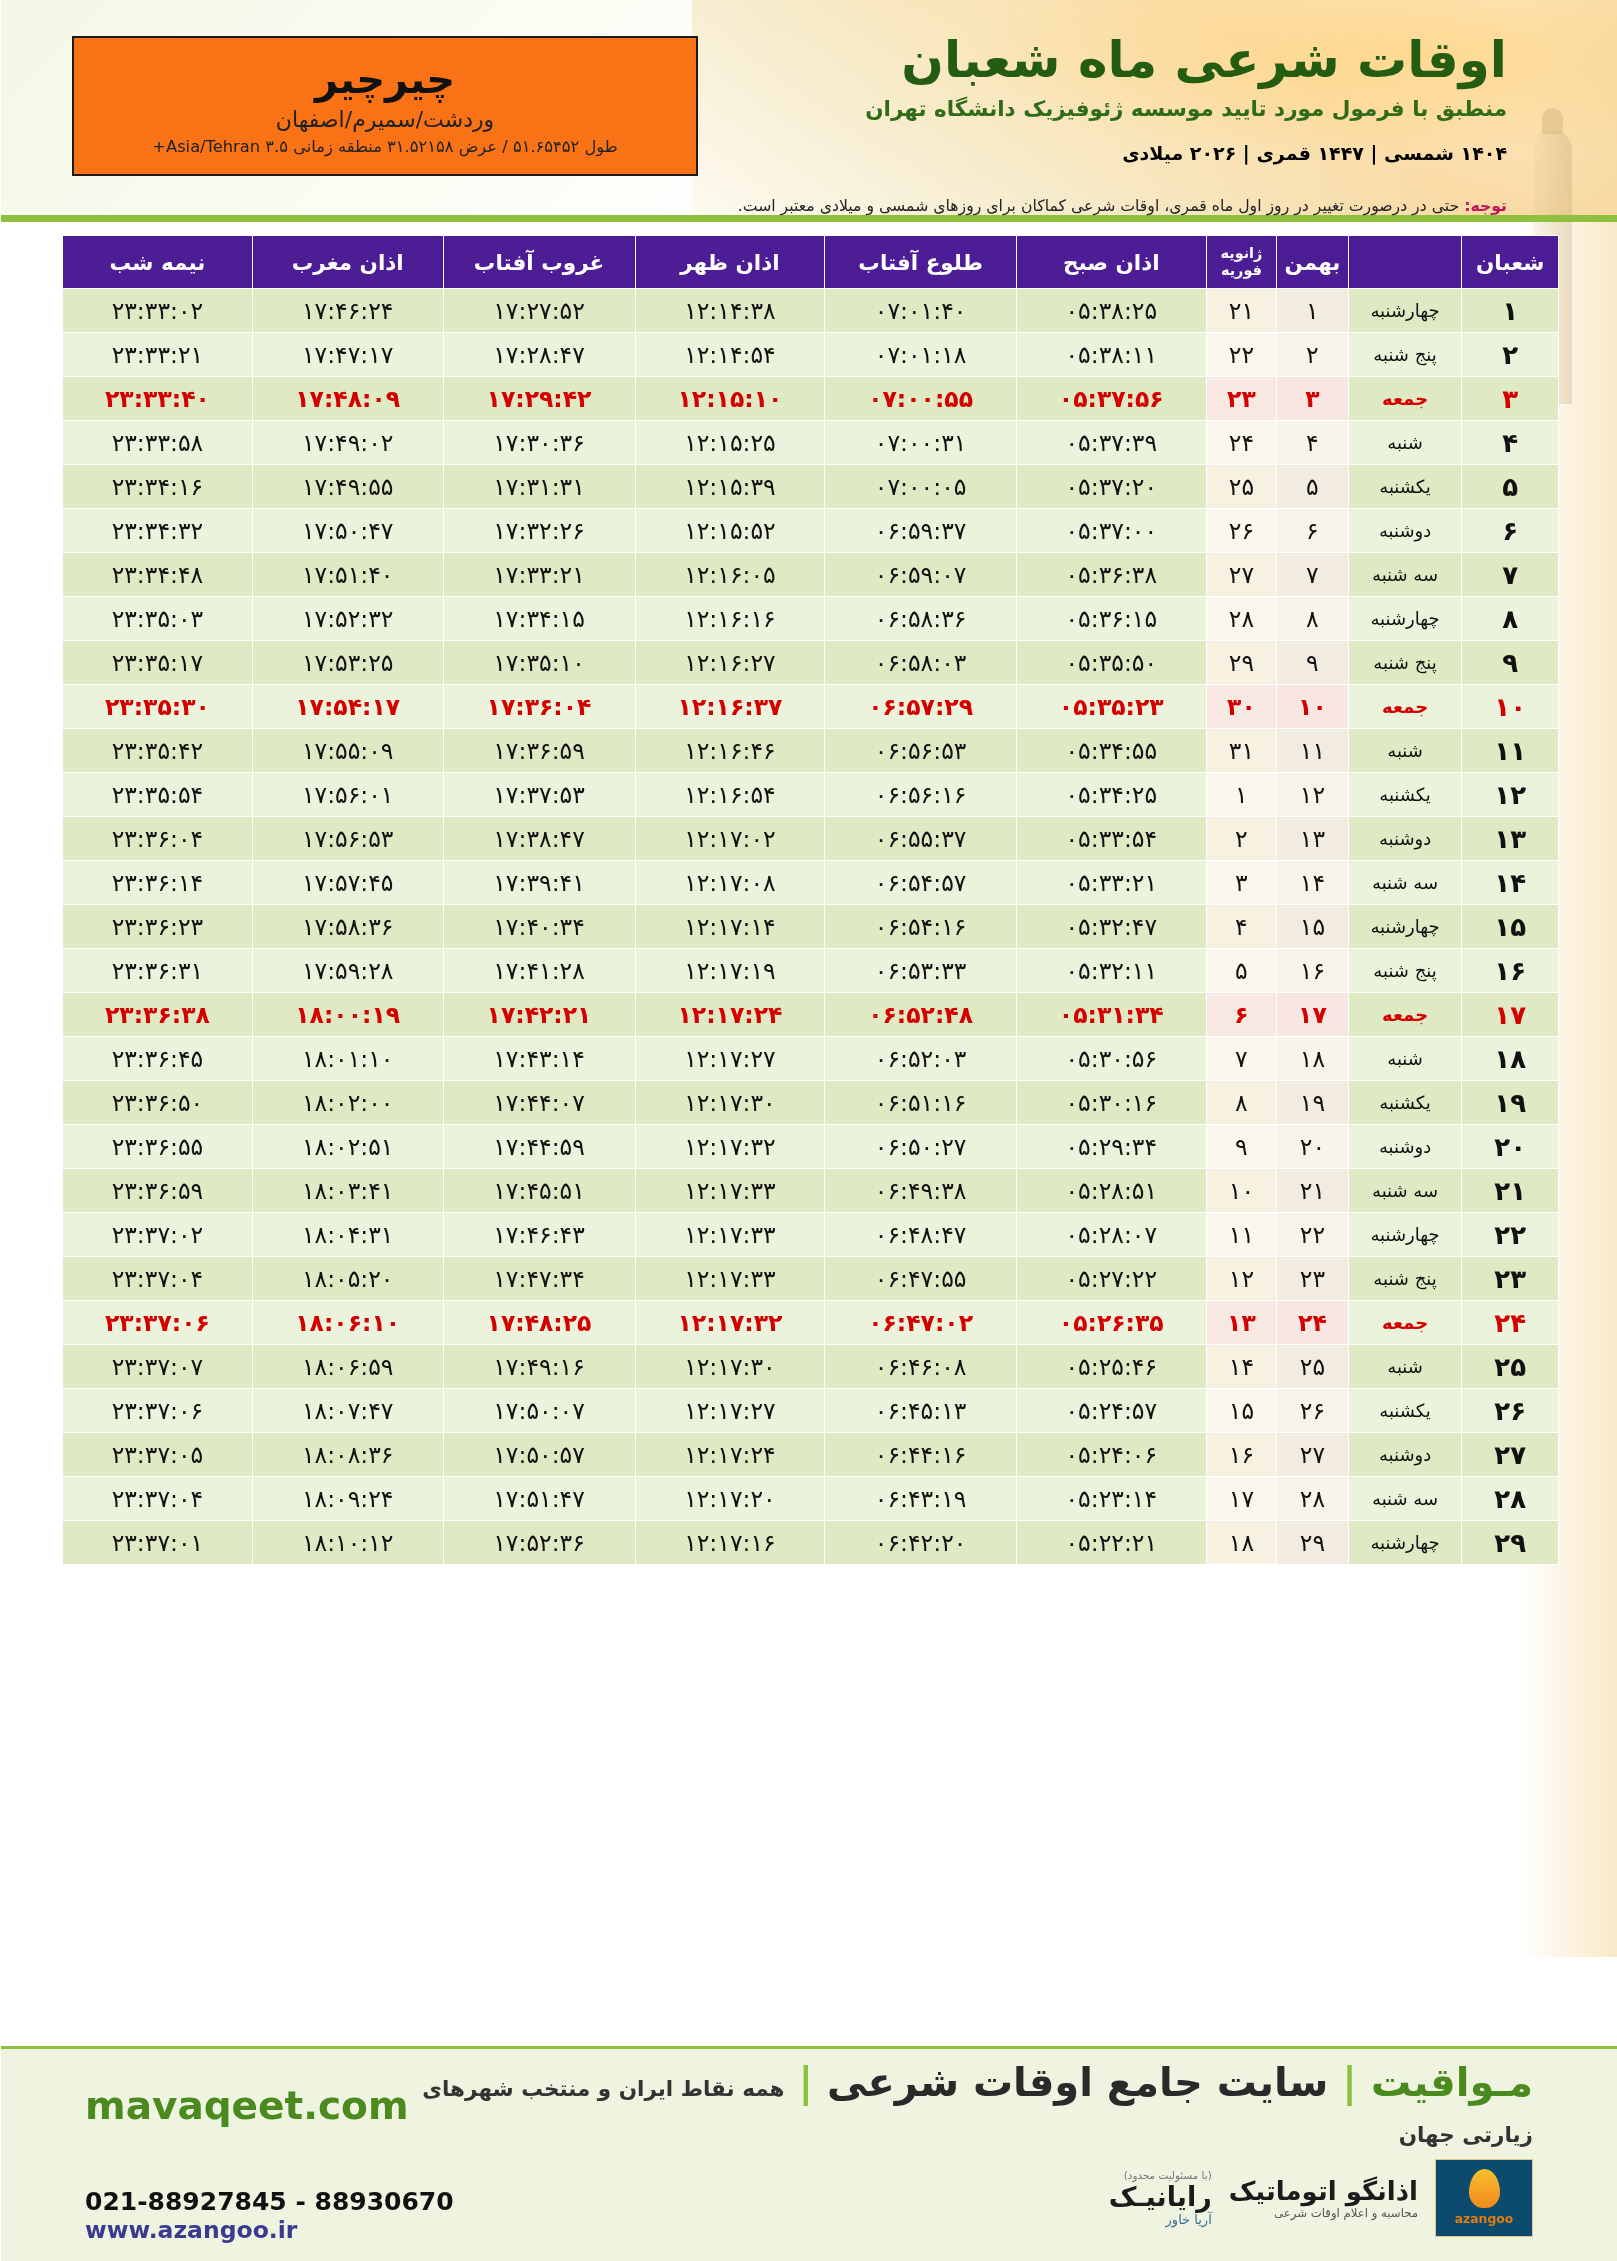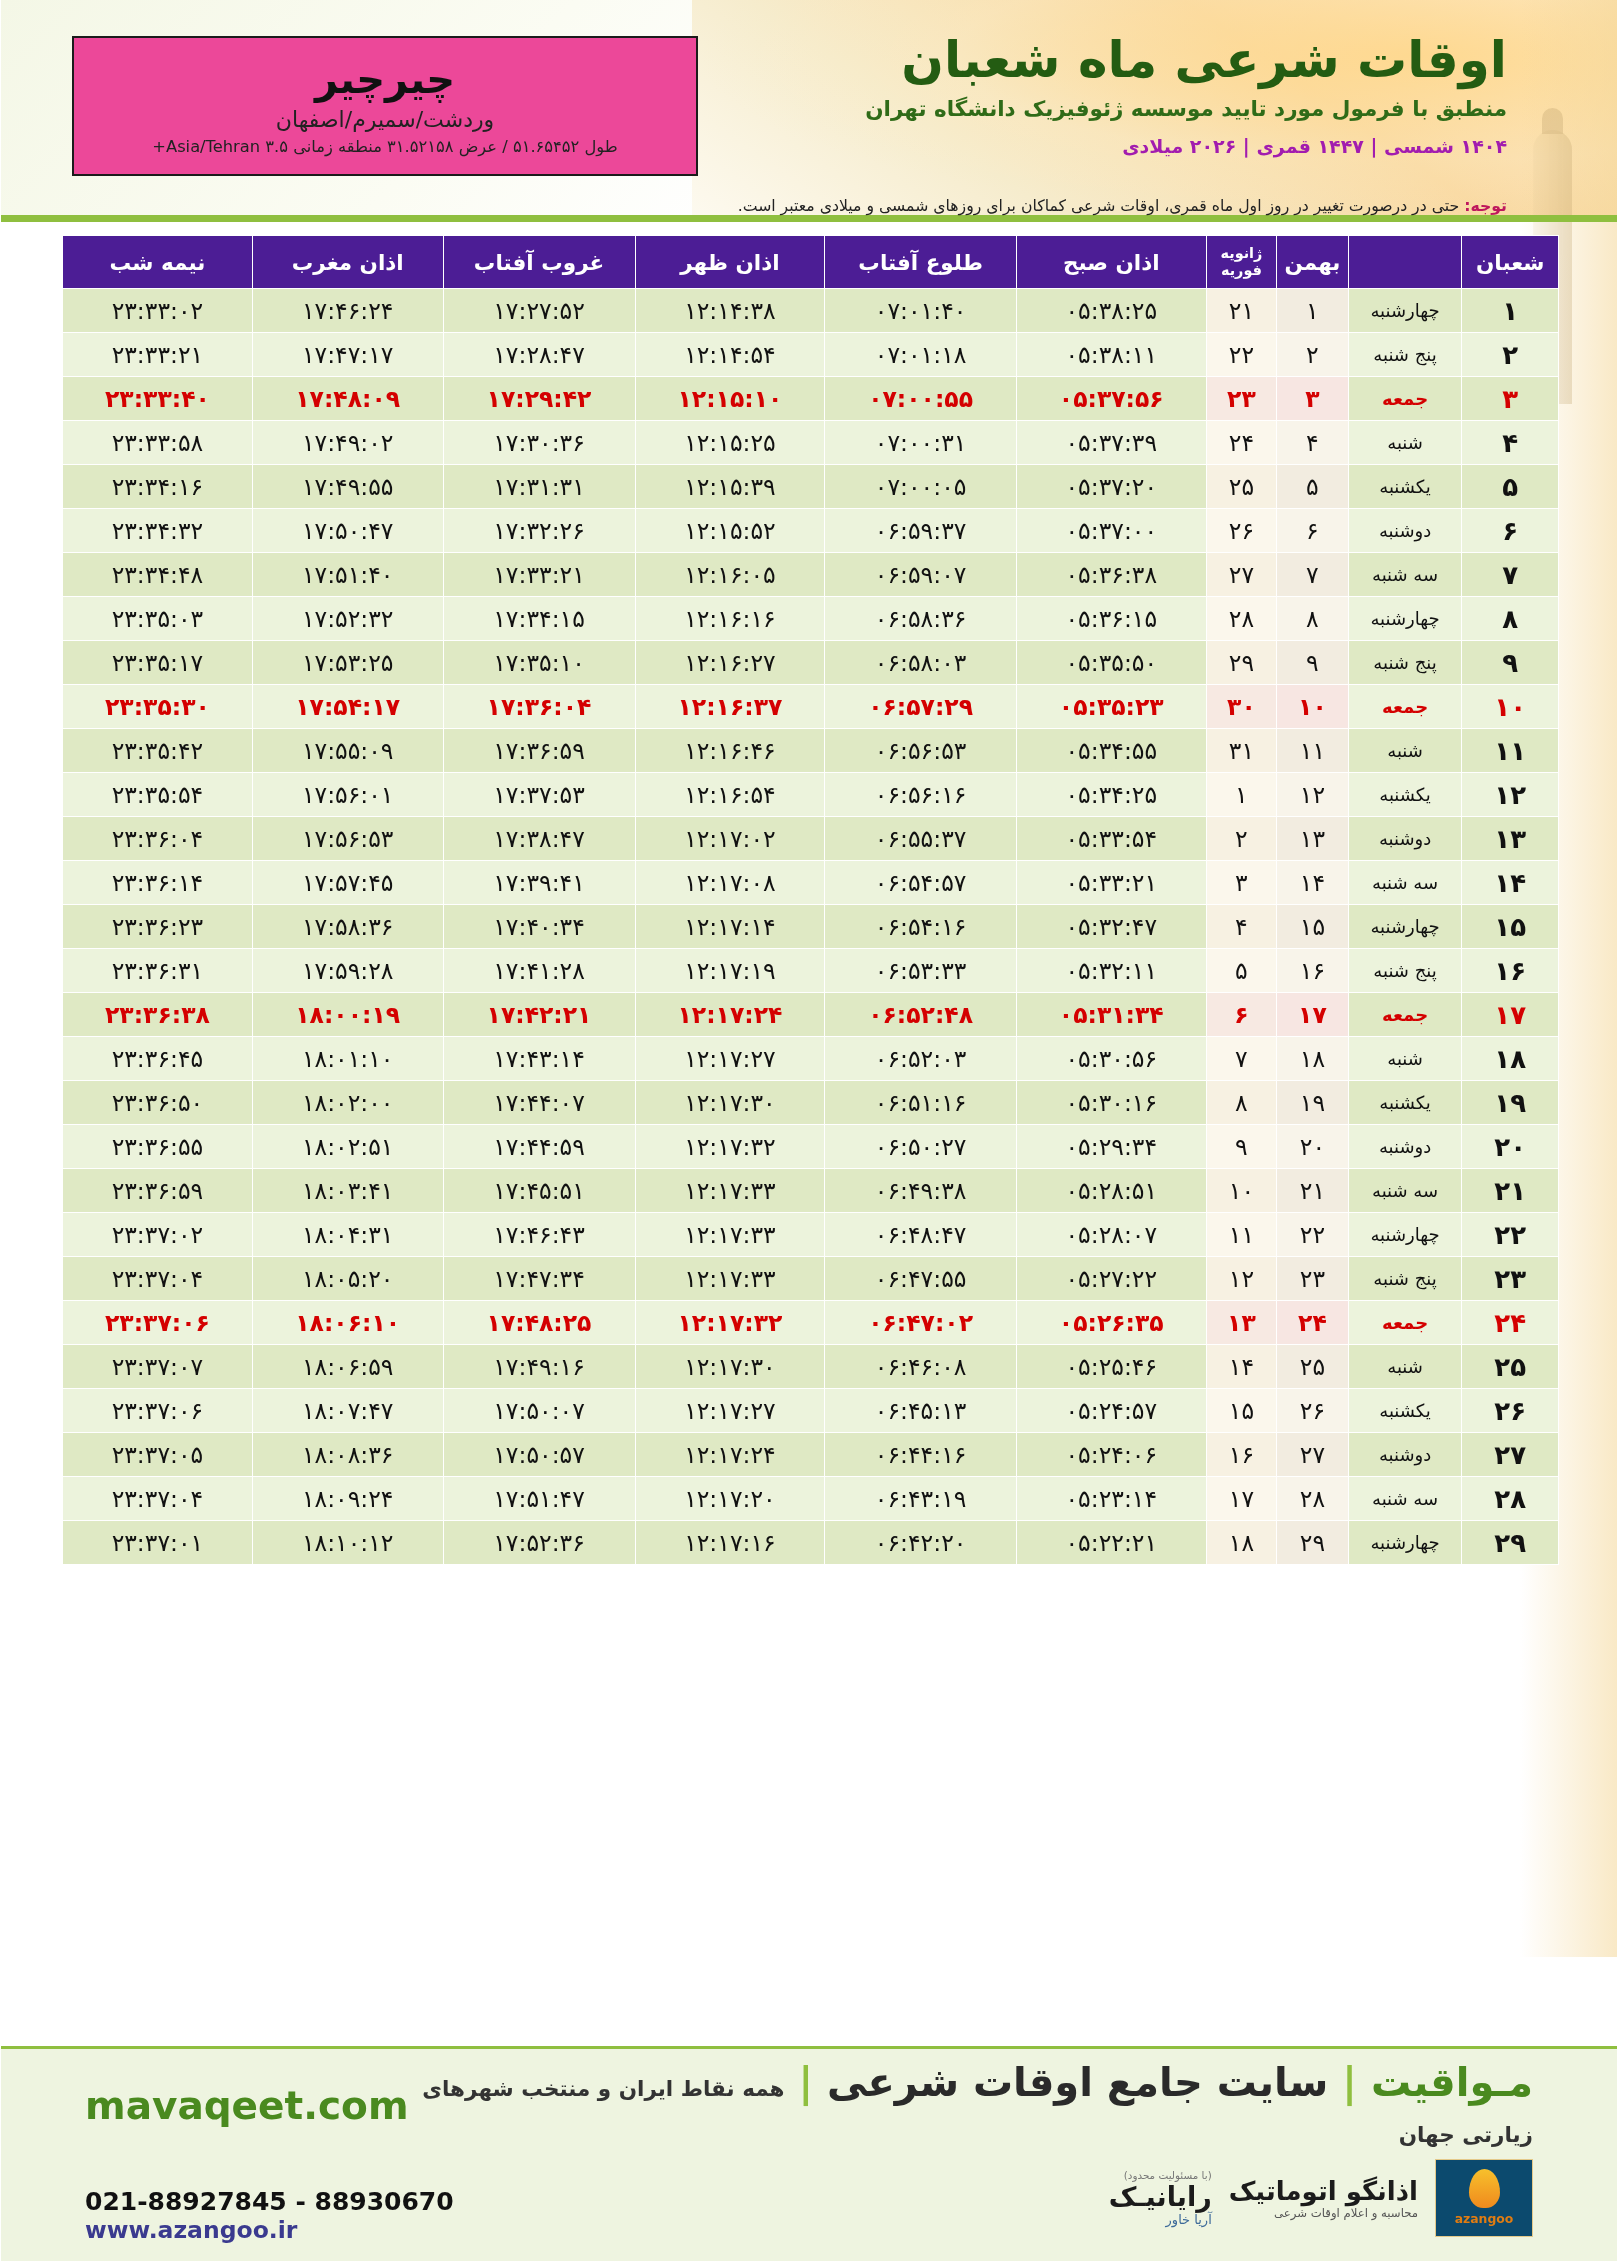--- a/index.html
+++ b/index.html
@@ -56,25 +56,25 @@
     position:absolute; right:111px; top:34px; text-align:right; color:#1d4e0e;
   }
   .main-title{
     font-size:50px; font-weight:bold; color:#245c12; line-height:1.05;
     letter-spacing:-0.7px;
   }
   .sub-title{
     font-size:21.5px; font-weight:bold; color:#2f6b18; margin-top:9px;
   }
   .third-title{
-    font-size:19px; color:#a21caf; margin-top:14px; font-weight:bold;
+    font-size:19px; color:#000000; margin-top:21px; font-weight:bold;
   }
   .city-box{
     position:absolute; left:72px; top:36px; width:626px; height:140px;
-    border:2px solid #1b1b1b; background:#ec4899; text-align:center;
+    border:2px solid #1b1b1b; background:#f97316; text-align:center;
     display:flex; flex-direction:column; justify-content:center; gap:5.2px;
   }
   .city-name{ font-size:40px; font-weight:bold; color:#111; }
   .city-region{ font-size:22px; color:#222; }
   .city-coords{ font-size:16.3px; color:#222; direction:rtl; }
   .note-line{
     position:absolute; right:111px; top:196px; font-size:15.7px; color:#222;
     text-align:right; direction:rtl;
   }
   .note-red{ color:#be185d; font-weight:bold;margin-top:12px; }

